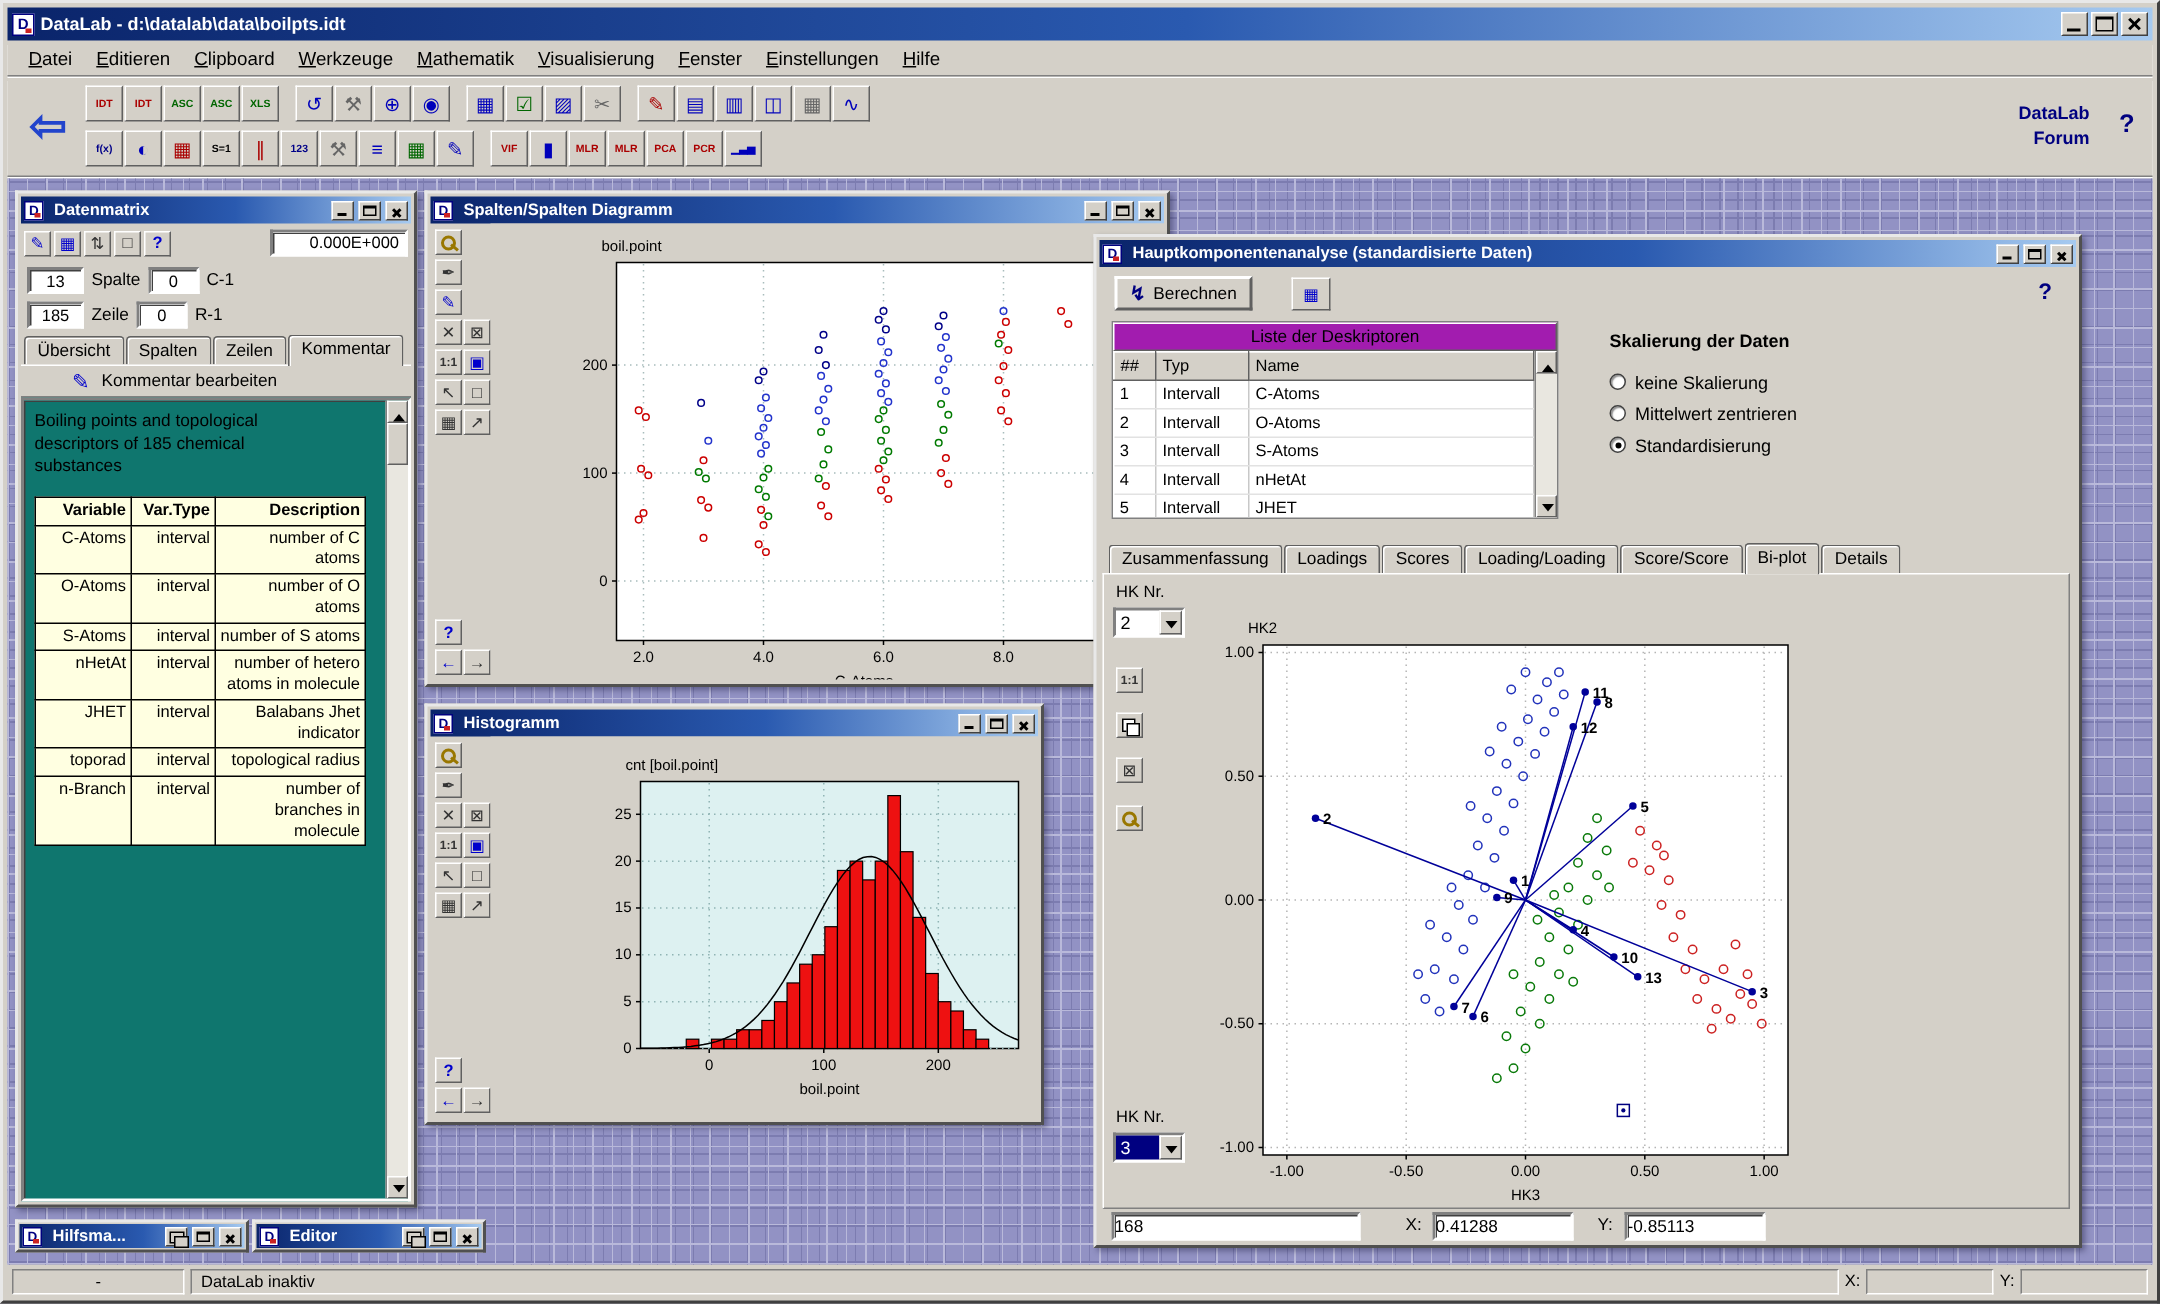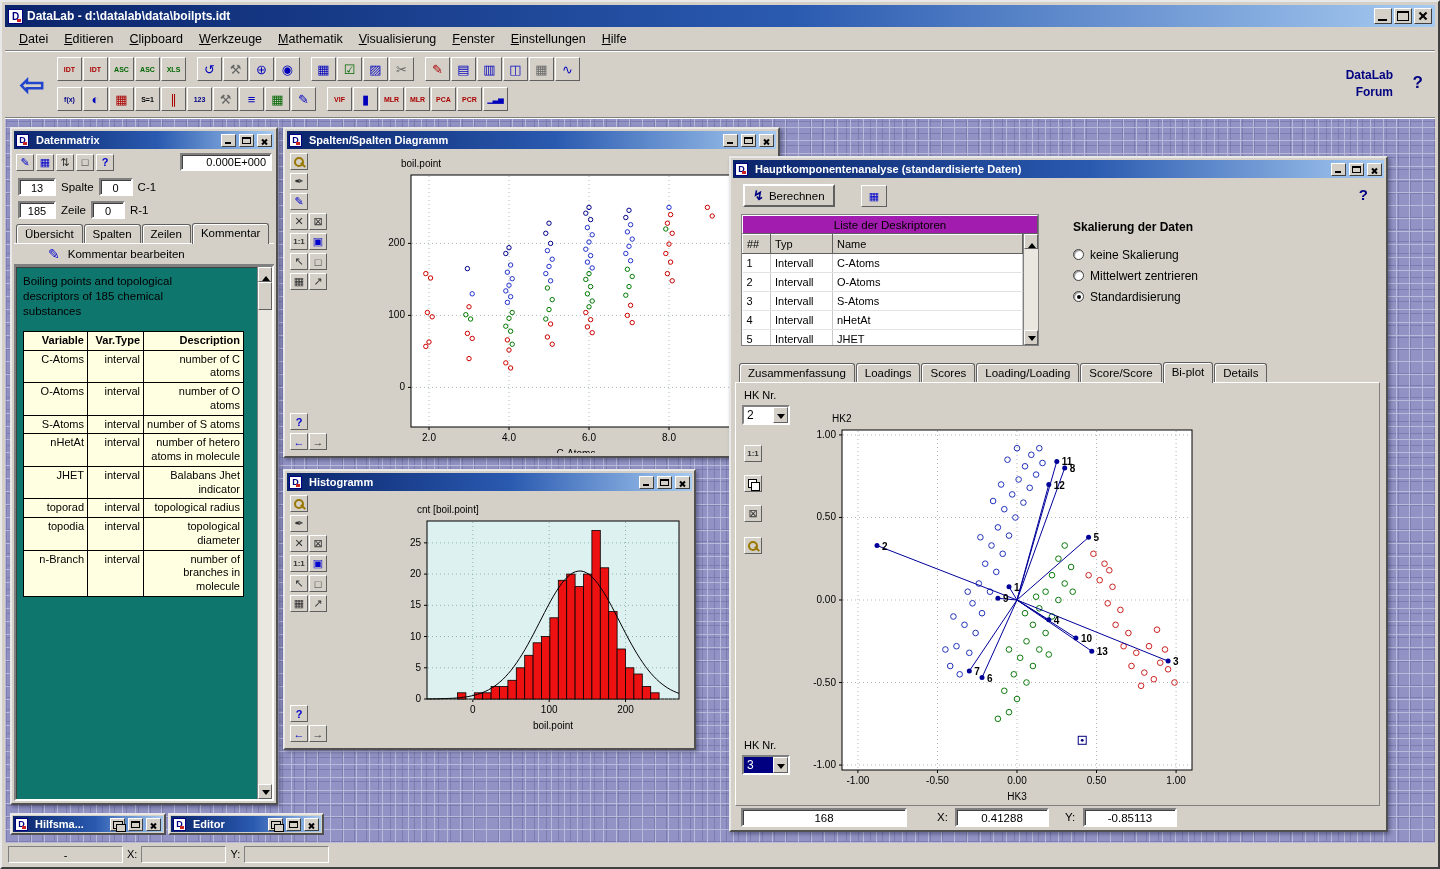--- a/index.html
+++ b/index.html
@@ -110,21 +110,21 @@
 .pca-tabs{position:absolute}
 .tabpage{position:absolute;left:2px;right:4px;border:1px solid;border-color:#fff #808080 #808080 #fff;background:#d4d0c8}
 .hklbl{position:absolute;font-size:11px}
 .combo{position:absolute;width:48px;height:20px;background:#fff;border:2px solid;border-color:#808080 #fff #fff #808080;display:flex}
 .combo-val{flex:1;padding:1px 3px;font-size:12px}
 .combo-val.hl{background:#000080;color:#fff}
 .combo-btn{width:15px;background:#d4d0c8;border:1px solid;border-color:#fff #606060 #606060 #fff;display:flex;align-items:flex-start;justify-content:center}
 .tri-down{width:0;height:0;border:4px solid transparent;border-top:5px solid #000;margin-top:6px}
 .pca-status{position:absolute;left:0;right:0;top:630px;height:20px}
 .ps{position:absolute;top:0;height:19px;font-size:11.5px;padding-top:2px}
-.c{text-align:center}
+.c{}
 .pslbl{position:absolute;top:3px;font-size:11.5px}
 
 .miniwin{position:absolute;top:694px;width:156px;height:22px;background:#d4d0c8;border:2px solid;border-color:#e8e8e8 #505050 #505050 #e8e8e8;padding:1px}
 .miniwin .wtitle{height:16px}
 .statusbar{position:absolute;left:3px;right:3px;bottom:3px;height:20px;display:flex;align-items:center;gap:4px;padding:0 3px;background:#d4d0c8}
 .spanel{height:17px;background:#d4d0c8;border:1px solid;border-color:#808080 #fff #fff #808080;font-size:11px;padding:2px 6px 0}
 .p1{width:115px;text-align:center}
 .p2{flex:1}
 .p3{width:85px}
 .slabel{font-size:11px}
@@ -350,25 +350,20 @@
                   </tr>
                   <tr>
                     <td>JHET</td>
                     <td>interval</td>
                     <td>Balabans Jhet indicator</td>
                   </tr>
                   <tr>
                     <td>toporad</td>
                     <td>interval</td>
                     <td>topological radius</td>
-                  </tr>
-                  <tr>
-                    <td>topodia</td>
-                    <td>interval</td>
-                    <td>topological diameter</td>
                   </tr>
                   <tr>
                     <td>n-Branch</td>
                     <td>interval</td>
                     <td>number of branches in molecule</td>
                   </tr>
                 </tbody>
               </table>
           </div>
           <div class="vscroll">
@@ -942,19 +937,20 @@
           <span class="wt-text">Editor</span>
           <span class="wbtn rest"></span>
           <span class="wbtn max"></span>
           <span class="wbtn close"></span>
         </div>
       </div>
     </div>
 
   <div class="statusbar">
     <div class="spanel p1">-</div>
+    <div class="spanel p2">DataLab inaktiv</div>
     <span class="slabel">X:</span>
     <div class="spanel p3"></div>
     <span class="slabel">Y:</span>
     <div class="spanel p3"></div>
   </div>
 
 </div>
 
 </body></html>

